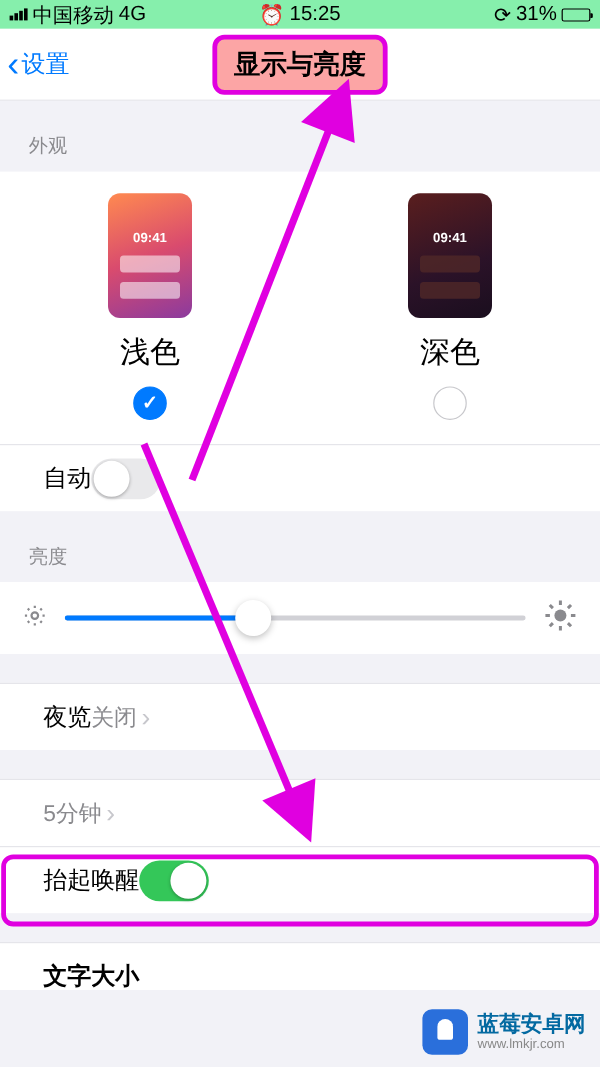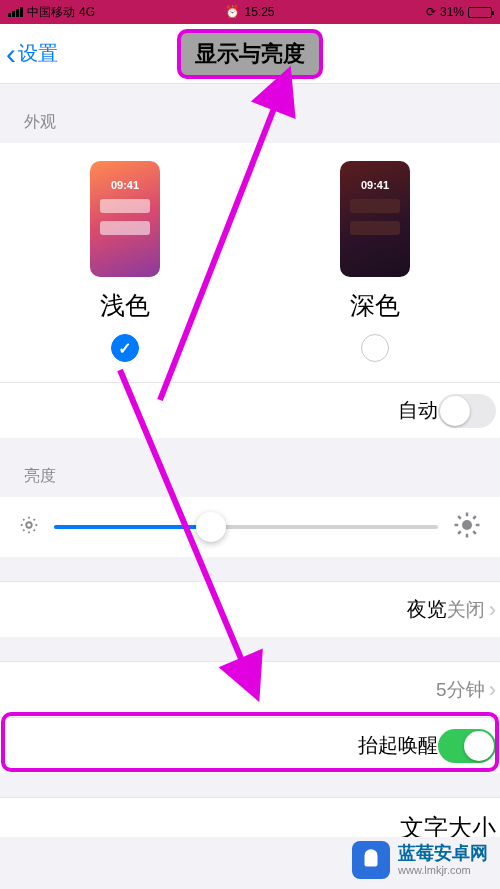--- a/index.html
+++ b/index.html
@@ -1,51 +1,51 @@
 <!DOCTYPE html>
 <html><head>
   <meta charset="utf-8">
   <style>
     * { margin: 0; padding: 0; box-sizing: border-box; font-family: -apple-system, "PingFang SC", sans-serif; }
     body { width: 500px; height: 889px; background: #f2f2f7; overflow: hidden; position: relative; }
 
-    .status-bar { height: 24px; background: #be185d; display: flex; align-items: center; justify-content: space-between; padding: 0 8px; font-size: 12px; font-weight: 500; }
+    .status-bar { height: 24px; background: #86efac; display: flex; align-items: center; justify-content: space-between; padding: 0 8px; font-size: 17px; font-weight: 500; }
     .status-left { display: flex; align-items: center; gap: 4px; }
     .status-center { position: absolute; left: 50%; transform: translateX(-50%); display: flex; align-items: center; gap: 4px; }
     .status-right { display: flex; align-items: center; gap: 4px; }
     .signal-bars { display: inline-flex; align-items: flex-end; gap: 1px; }
     .signal-bars span { width: 3px; background: #000; display: inline-block; }
     .signal-bars span:nth-child(1){height:4px} .signal-bars span:nth-child(2){height:6px} .signal-bars span:nth-child(3){height:8px} .signal-bars span:nth-child(4){height:10px}
     .battery { width: 24px; height: 11px; border: 1px solid #000; border-radius: 2px; position: relative; }
     .battery::after { content:''; position:absolute; right:-3px; top:3px; width:2px; height:4px; background:#000; border-radius:0 1px 1px 0; }
     .battery-fill { background:#000; height:100%; width:100%; border-radius:1px; }
 
     .nav-bar { height: 60px; background: #fff; display: flex; align-items: center; position: relative; border-bottom: 1px solid #e5e5ea; }
     .back-btn { display: flex; align-items: center; color: #007aff; font-size: 20px; padding-left: 6px; }
     .back-chevron { font-size: 30px; font-weight: 300; margin-right: 2px; line-height: 1; }
-    .nav-title-box { position: absolute; left: 50%; transform: translateX(-50%); border: 4px solid #e000e0; border-radius: 10px; padding: 6px 14px; background: #a3a3a3; }
+    .nav-title-box { position: absolute; left: 50%; transform: translateX(-50%); border: 4px solid #e000e0; border-radius: 10px; padding: 6px 14px; background: #fca5a5; }
     .nav-title { font-size: 22px; font-weight: 600; }
 
     .section-header { padding: 28px 24px 10px; font-size: 16px; color: #8a8a8e; }
 
     .appearance-row { background: #fff; padding: 18px 0 20px; display: flex; justify-content: space-around; }
     .appearance-option { display: flex; flex-direction: column; align-items: center; gap: 12px; }
-    .phone-preview { width: 70px; height: 116px; border-radius: 10px; display: flex; flex-direction: column; align-items: center; padding-top: 18px; gap: 8px; overflow:hidden; }
+    .phone-preview { width: 70px; height: 104px; border-radius: 10px; display: flex; flex-direction: column; align-items: center; padding-top: 32px; gap: 8px; overflow:hidden; }
     .phone-light { background: linear-gradient(160deg, #ff8a50 0%, #d94b6e 50%, #8b3a9e 100%); }
     .phone-dark { background: linear-gradient(160deg, #5a1e1e 0%, #2b1228 60%, #1a0e1e 100%); }
     .phone-time { color: #fff; font-size: 11px; font-weight: 600; }
     .widget { width: 50px; height: 14px; border-radius: 3px; }
     .phone-light .widget { background: rgba(255,255,255,0.55); }
     .phone-dark .widget { background: rgba(80,40,40,0.8); }
     .option-label { font-size: 25px; }
     .radio { width: 28px; height: 28px; border-radius: 50%; border: 1.5px solid #c8c8cc; display:flex; align-items:center; justify-content:center; }
     .radio.checked { background: #007aff; border-color: #007aff; }
     .radio.checked::after { content:'✓'; color:#fff; font-size:16px; font-weight:700; }
 
-    .row { background: #fff; display: flex; align-items: center; justify-content: flex-end; padding: 0 4px; height: 56px; border-top: 0.5px solid #e5e5ea; font-size: 20px; }
+    .row { background: #fff; display: flex; align-items: center; justify-content: flex-start; padding: 0 36px; height: 56px; border-top: 0.5px solid #e5e5ea; font-size: 20px; }
     .row-value { color: #8a8a8e; font-size: 19px; display:flex; align-items:center; gap:4px;}
     .chevron { color:#c7c7cc; font-size:22px; }
 
     .toggle { width: 58px; height: 34px; border-radius: 17px; background: #e9e9eb; position: relative; }
     .toggle .knob { width: 30px; height: 30px; background:#fff; border-radius:50%; position:absolute; top:2px; left:2px; box-shadow:0 1px 3px rgba(0,0,0,0.3); transition:left .2s; }
     .toggle.on { background:#34c759; }
     .toggle.on .knob { left:26px; }
 
     .brightness-row { background:#fff; height:60px; display:flex; align-items:center; padding:0 18px; gap:14px; }
     .sun-small, .sun-large { color:#8a8a8e; }
@@ -174,21 +174,21 @@
 <div class="row">
   <span>抬起唤醒</span>
   <div class="toggle on">
       <div class="knob"></div>
     </div>
 </div>
 
 <div class="spacer"></div>
 
 <div class="row cutoff">
-  <span style="font-size:24px; font-weight:400;">文字大小</span>
+  <span style="font-size:20px; font-weight:700;">文字大小</span>
 </div>
 
 <div class="highlight-autolock"></div>
 
 <svg class="arrow" style="left:100px; top:60px; width:220px; height:680px;">
   <defs>
     <marker id="ah1" markerWidth="12" markerHeight="12" refX="6" refY="6" orient="auto">
         <path d="M2,2 L10,6 L2,10 Z" fill="#e000e0"></path>
       </marker>
     <marker id="ah2" markerWidth="12" markerHeight="12" refX="6" refY="6" orient="auto">

